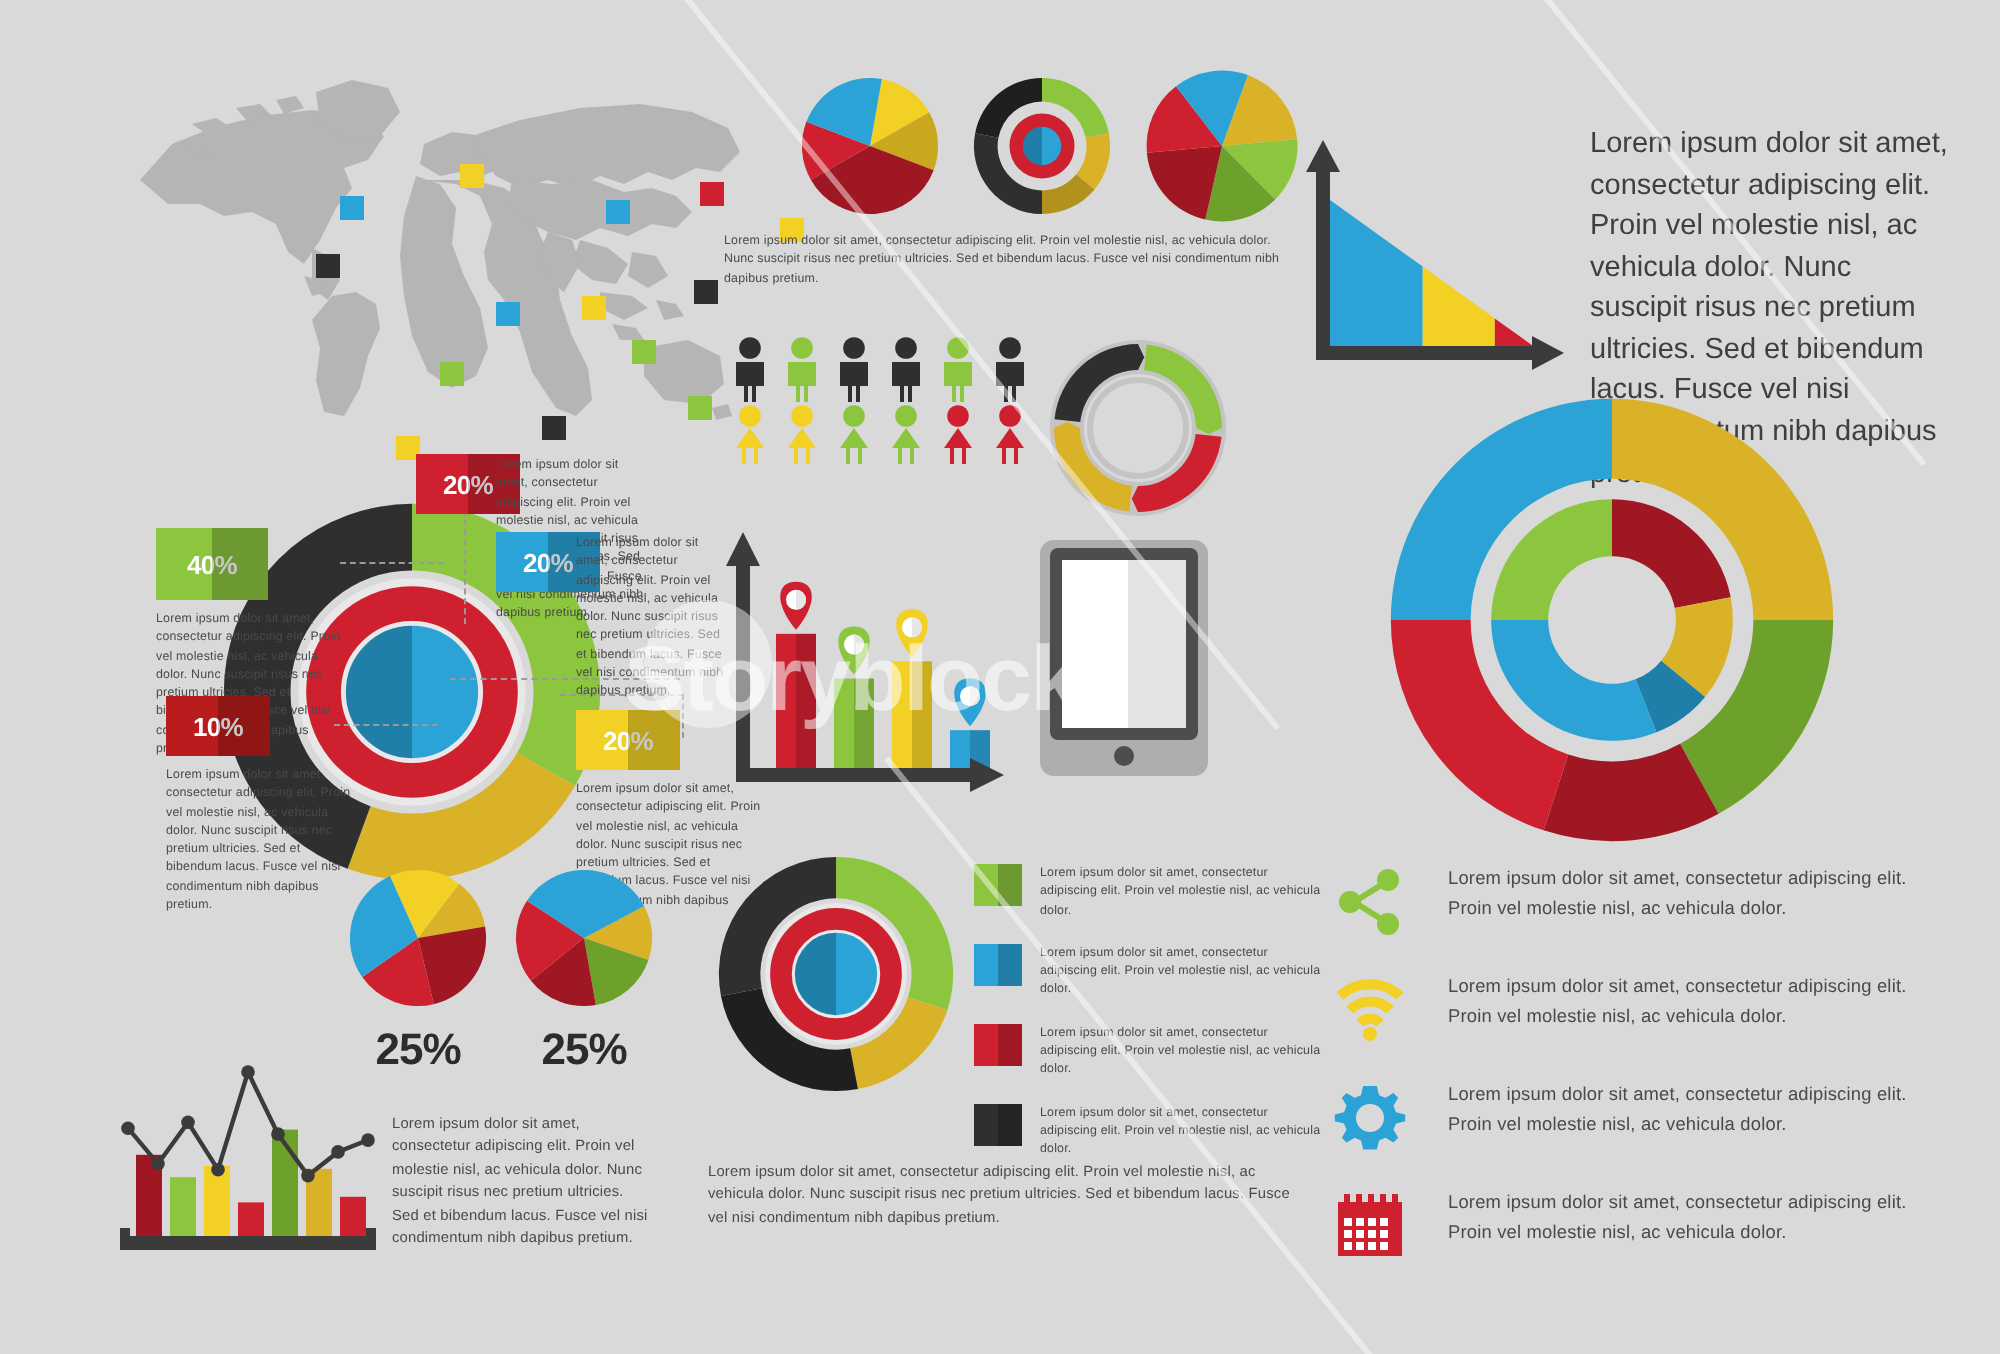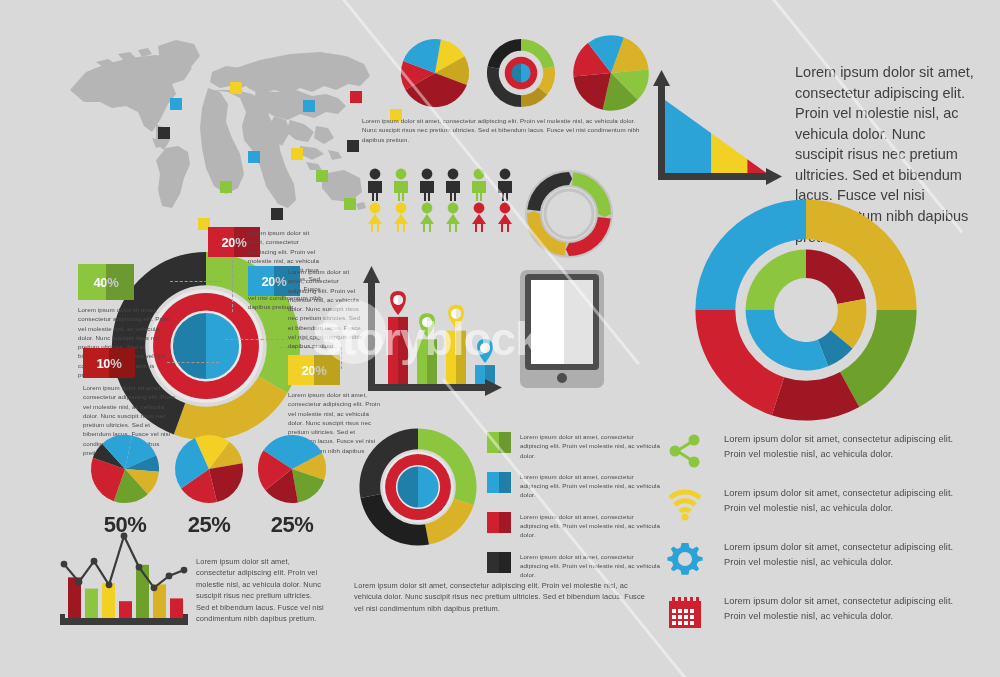--- a/index.html
+++ b/index.html
@@ -368,32 +368,20 @@
         <path d="M 70.02535154563012 192.2524820806299 A 97 97 0 0 1 3 100.00000000000001 L 38 100.00000000000001 A 62 62 0 0 0 80.84094634875326 158.96550401029953 Z" fill="#cf2030"></path>
         <path d="M 3 100.00000000000001 A 97 97 0 0 1 99.99999999999999 3 L 99.99999999999999 38 A 62 62 0 0 0 38 100.00000000000001 Z" fill="#2ba3d6"></path>
         <path d="M 100 47 A 53 53 0 0 1 152.0612242886205 90.0687903269566 L 127.50404302040329 94.75332319159972 A 28 28 0 0 0 100 72 Z" fill="#9e1722"></path>
         <path d="M 152.0612242886205 90.0687903269566 A 53 53 0 0 1 140.83720186711682 133.78347145668056 L 121.5743707977221 117.84787171296333 A 28 28 0 0 0 127.50404302040329 94.75332319159972 Z" fill="#d9b227"></path>
         <path d="M 140.83720186711682 133.78347145668056 A 53 53 0 0 1 119.5106012922879 149.27815375207734 L 110.30748747517097 126.03374160487104 A 28 28 0 0 0 121.5743707977221 117.84787171296333 Z" fill="#1f7fa8"></path>
         <path d="M 119.5106012922879 149.27815375207734 A 53 53 0 0 1 47 100 L 72 100 A 28 28 0 0 0 110.30748747517097 126.03374160487104 Z" fill="#2ba3d6"></path>
         <path d="M 47 100 A 53 53 0 0 1 99.99999999999999 47 L 100 72 A 28 28 0 0 0 72 100 Z" fill="#8cc63e"></path>
       </svg>
   </div>
 
-  <div class="abs" style="left:88px;top:432px;">
-    <svg width="74" height="74" viewBox="0 0 100 100" id="mp0">
-        <path d="M 50 50 L 59.563937777616935 5.005210366244945 A 46 46 0 0 1 92.02309105155965 31.29011441851319 Z" fill="#2ba3d6"></path>
-        <path d="M 50 50 L 92.02309105155965 31.29011441851319 A 46 46 0 0 1 95.8386715254772 53.84918079328651 Z" fill="#1f7fa8"></path>
-        <path d="M 50 50 L 95.8386715254772 53.84918079328651 A 46 46 0 0 1 80.78000789250748 84.18466197196014 Z" fill="#d9b227"></path>
-        <path d="M 50 50 L 80.78000789250748 84.18466197196014 A 46 46 0 0 1 34.872134250025184 93.44131303092414 Z" fill="#6ea02c"></path>
-        <path d="M 50 50 L 34.872134250025184 93.44131303092414 A 46 46 0 0 1 6.558686969075872 34.87213425002518 Z" fill="#cf2030"></path>
-        <path d="M 50 50 L 6.558686969075872 34.87213425002518 A 46 46 0 0 1 19.219992107492512 15.815338028039875 Z" fill="#2f2f2f"></path>
-        <path d="M 50 50 L 19.219992107492512 15.815338028039875 A 46 46 0 0 1 59.56393777761689 5.005210366244931 Z" fill="#2ba3d6"></path>
-      </svg>
-    <div class="pct-label" style="width:74px;margin-top:6px;">50%</div>
-  </div>
   <div class="abs" style="left:172px;top:432px;">
     <svg width="74" height="74" viewBox="0 0 100 100" id="mp1">
         <path d="M 50 50 L 77.68349106499423 13.262766537824533 A 46 46 0 0 1 95.32876333024055 42.170363038362495 Z" fill="#d9b227"></path>
         <path d="M 50 50 L 95.32876333024055 42.170363038362495 A 46 46 0 0 1 60.66040356073127 94.74769039763223 Z" fill="#9e1722"></path>
         <path d="M 50 50 L 60.66040356073127 94.74769039763223 A 46 46 0 0 1 12.319005962706385 76.38451607214813 Z" fill="#cf2030"></path>
         <path d="M 50 50 L 12.319005962706385 76.38451607214813 A 46 46 0 0 1 31.14354044328763 8.042474656075456 Z" fill="#2ba3d6"></path>
         <path d="M 50 50 L 31.14354044328763 8.042474656075456 A 46 46 0 0 1 77.68349106499417 13.262766537824497 Z" fill="#f2d024"></path>
       </svg>
     <div class="pct-label" style="width:74px;margin-top:6px;">25%</div>
   </div>

